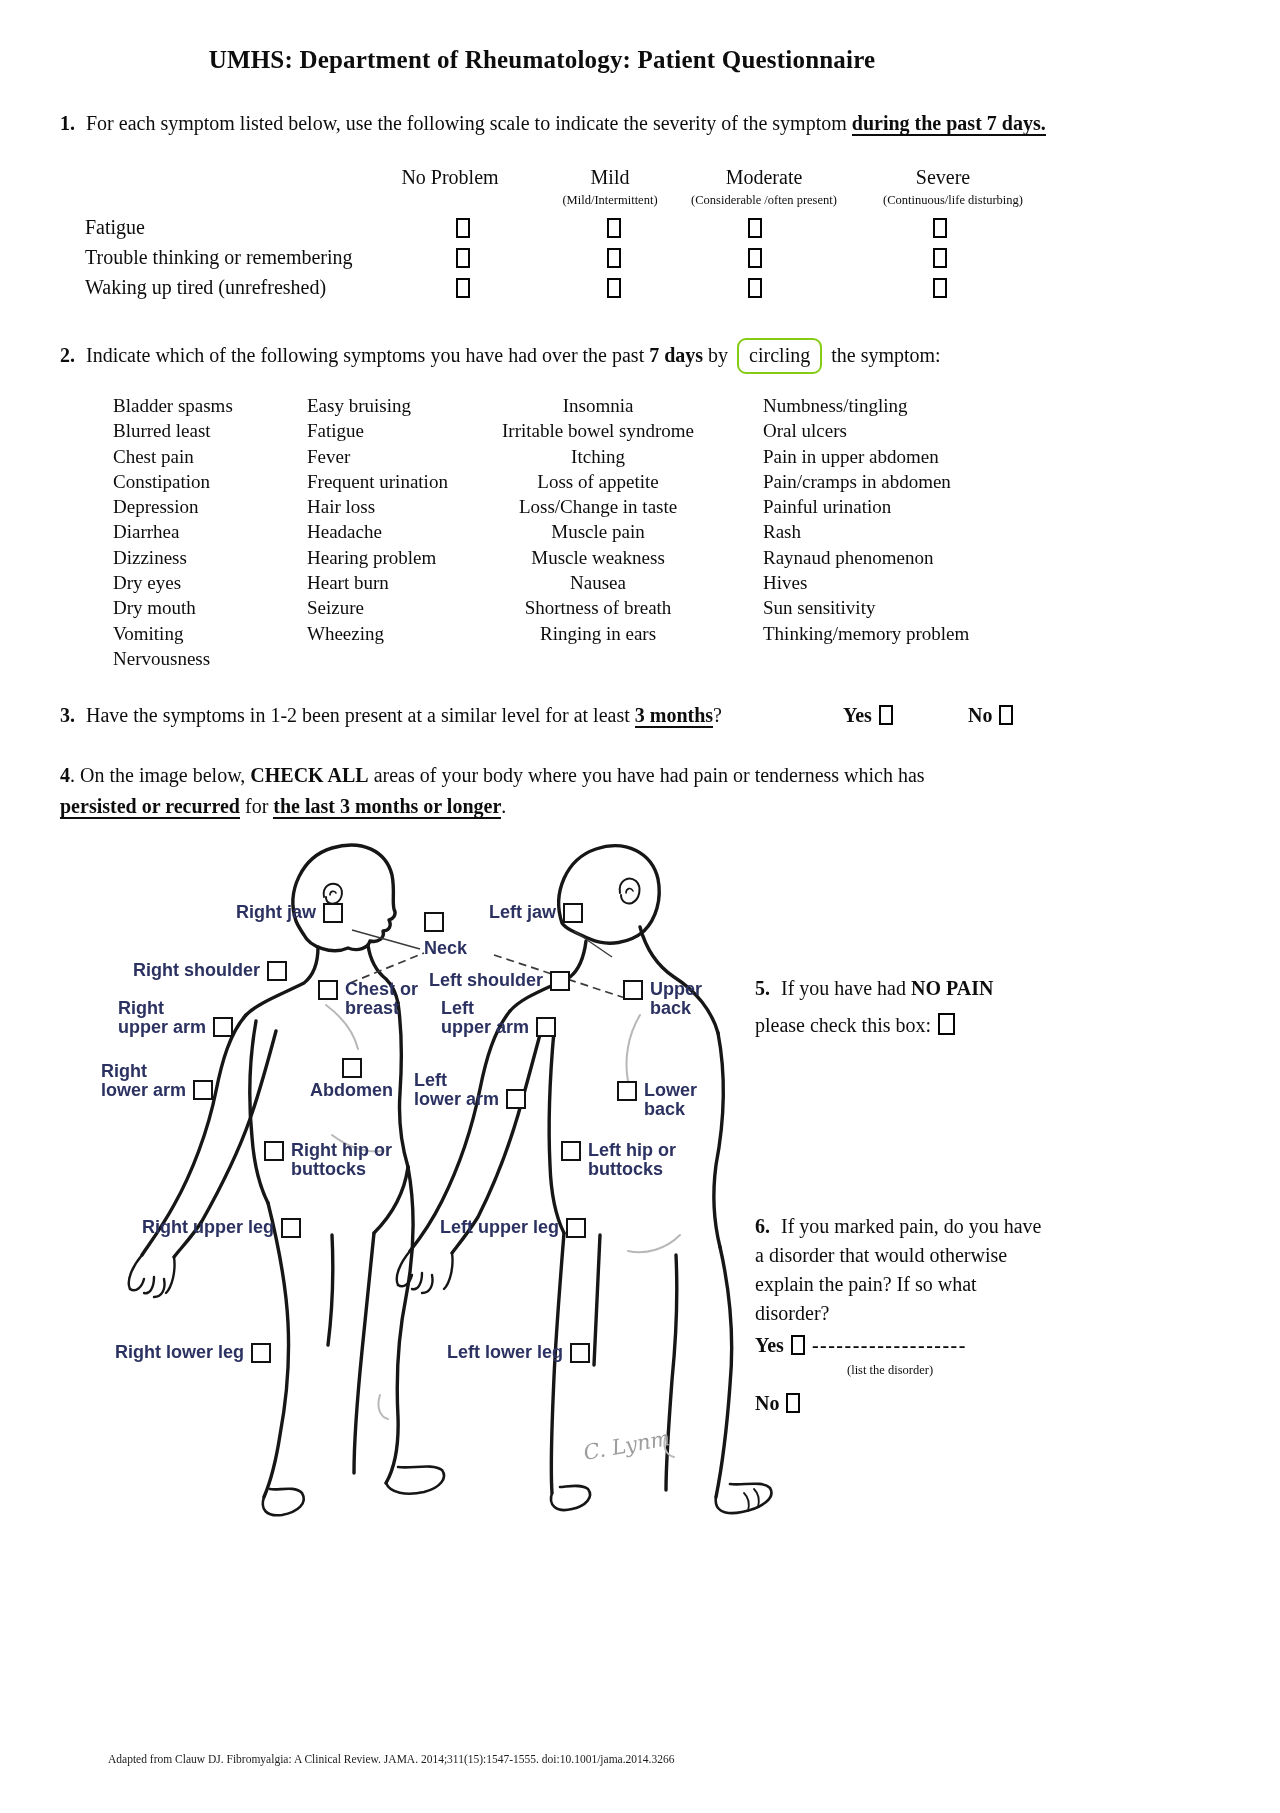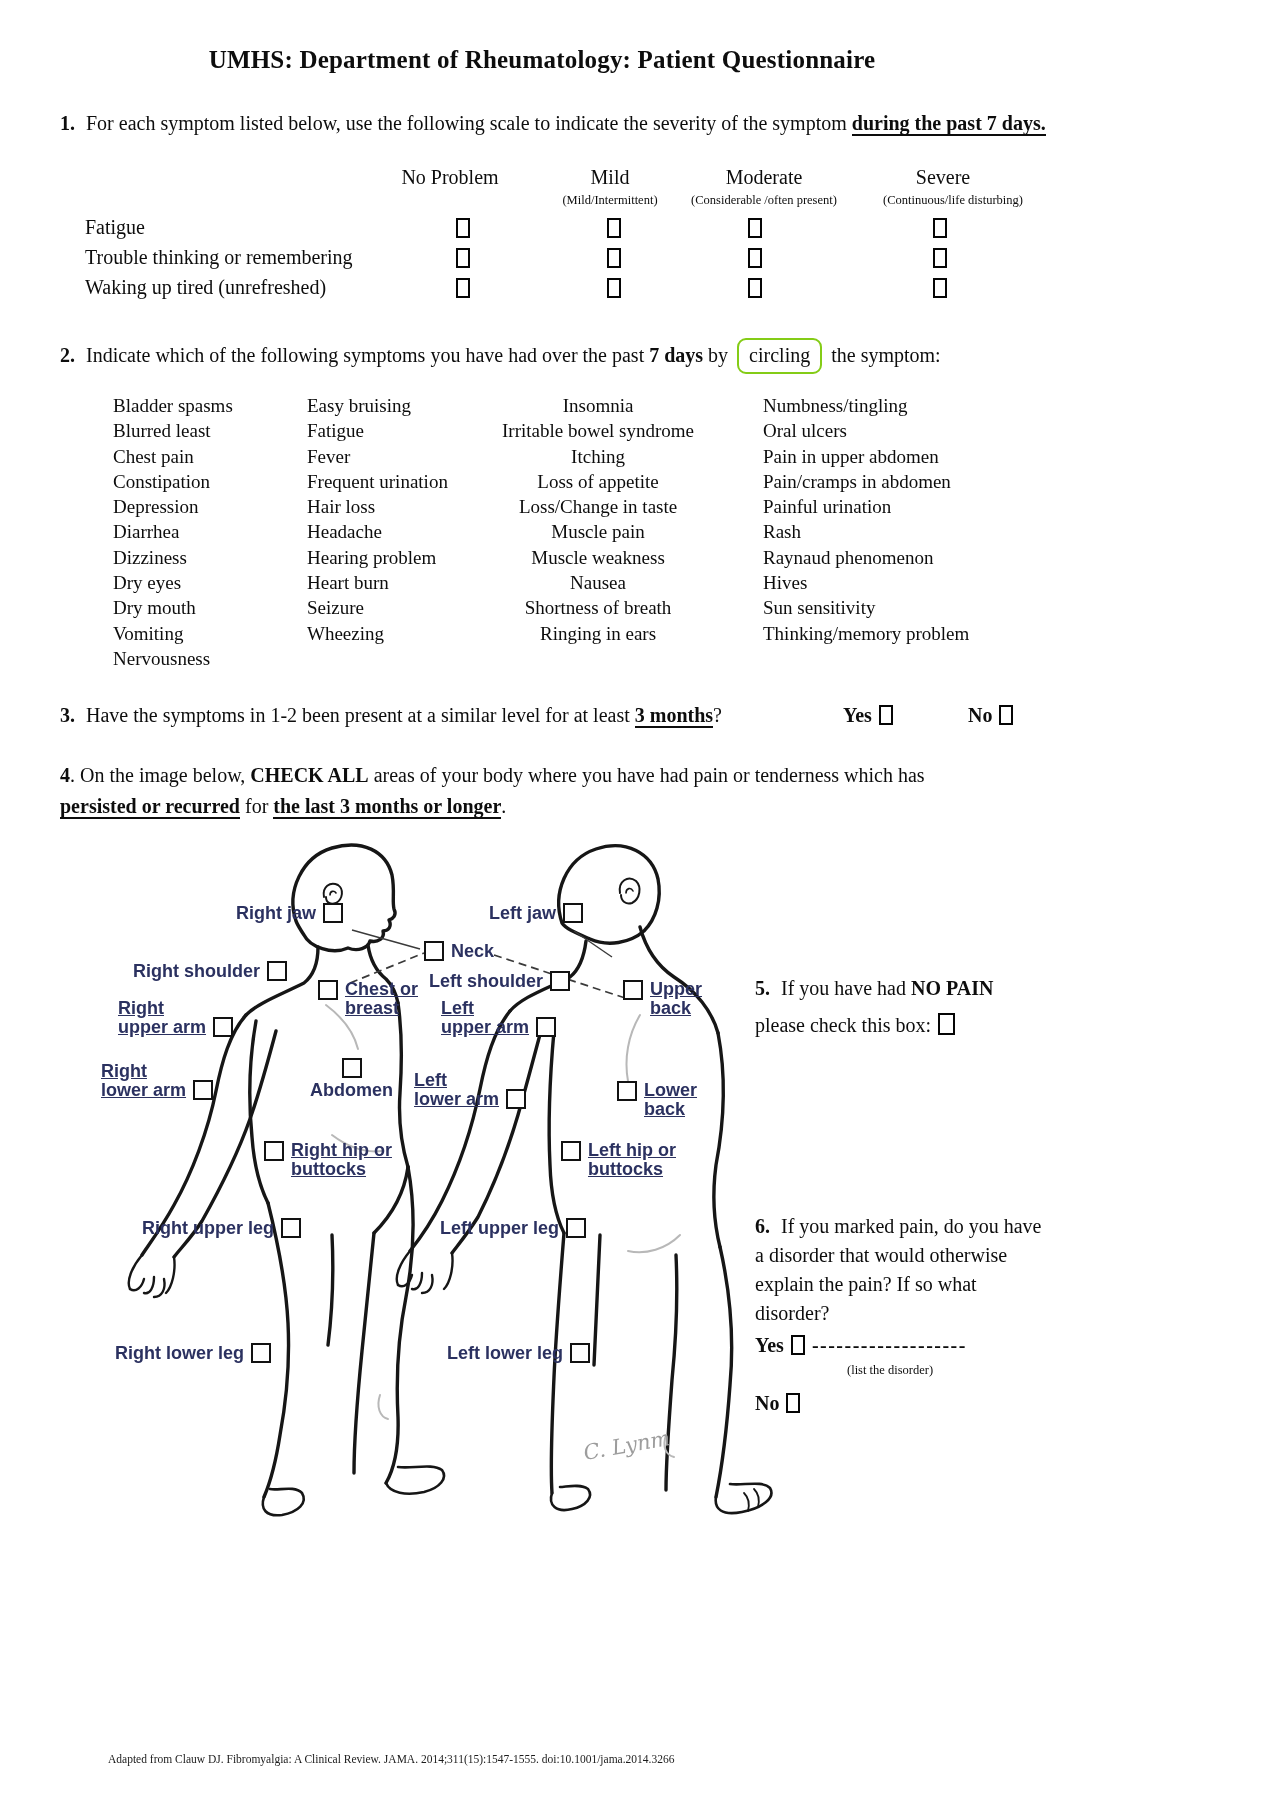--- a/index.html
+++ b/index.html
@@ -20,28 +20,28 @@
   .srow{position:absolute;left:85px;font-size:20px;white-space:nowrap;}
   .cb{display:inline-block;width:10px;height:16px;border:2px solid #050505;background:#fff;
       vertical-align:-3px;margin:0 2px;}
   .cbabs{position:absolute;width:10px;height:16px;border:2px solid #050505;background:#fff;}
   .circled{display:inline-block;border:2px solid #84cc16;border-radius:9px;padding:0 10px 2px 10px;
            margin:0 4px;font-size:20px;}
   
   .symcol{position:absolute;top:393px;font-size:19px;line-height:25.3px;}
   .symcol div{white-space:nowrap;}
   
-  .bl{position:absolute;display:flex;gap:7px;align-items:center;
+  .bl{position:absolute;display:flex;gap:7px;
       font-family:"Liberation Sans",sans-serif;font-weight:bold;font-size:18px;line-height:19px;
       color:#2b3160;white-space:nowrap;}
   .bl .mb{width:20px;height:20px;border:2.5px solid #121212;background:#fff;flex:0 0 auto;box-sizing:border-box;}
   .bl.boxbottom{align-items:flex-end;}
   .bl.boxtop{align-items:flex-start;}
   .bl.stack{flex-direction:column;align-items:center;gap:3px;}
-  .tx span{display:block;text-decoration:underline;}
+  .tx span{display:block;}
   
   .q5{position:absolute;left:755px;top:970px;width:300px;font-size:20px;line-height:37px;}
   .q6{position:absolute;left:755px;top:1212px;width:296px;font-size:20px;line-height:29px;}
   .dash{font-weight:bold;letter-spacing:1.5px;}
   .hint{font-size:12.5px;margin-left:92px;line-height:20px;}
   .q6row{margin-top:3px;}
   .footer{position:absolute;left:108px;top:1753px;font-size:11.5px;color:#1b1b1b;}
   svg text.sig{font-family:"DejaVu Serif",serif;font-style:italic;}
 </style>
 </head>
@@ -249,21 +249,21 @@
     </svg>
 
     <div class="bl" style="left:236px;top:903px;">
       <span>Right jaw</span>
       <span class="mb"></span>
     </div>
     <div class="bl" style="left:489px;top:903px;">
       <span>Left jaw</span>
       <span class="mb"></span>
     </div>
-    <div class="bl" style="left:424px;top:941px;">
+    <div class="bl" style="left:424px;top:912px;flex-direction:column;">
       <span class="mb"></span>
       <span>Neck</span>
     </div>
     <div class="bl" style="left:133px;top:961px;">
       <span>Right shoulder</span>
       <span class="mb"></span>
     </div>
     <div class="bl boxtop" style="left:318px;top:980px;">
       <span class="mb"></span>
       <span class="tx">

